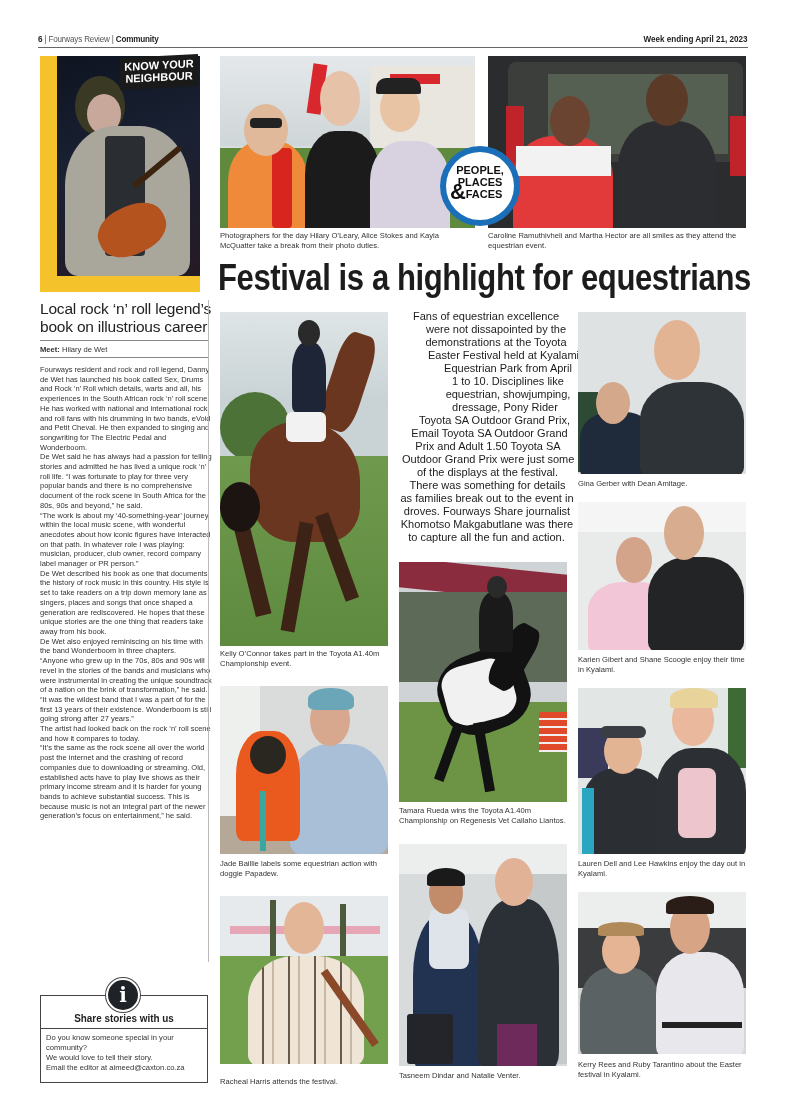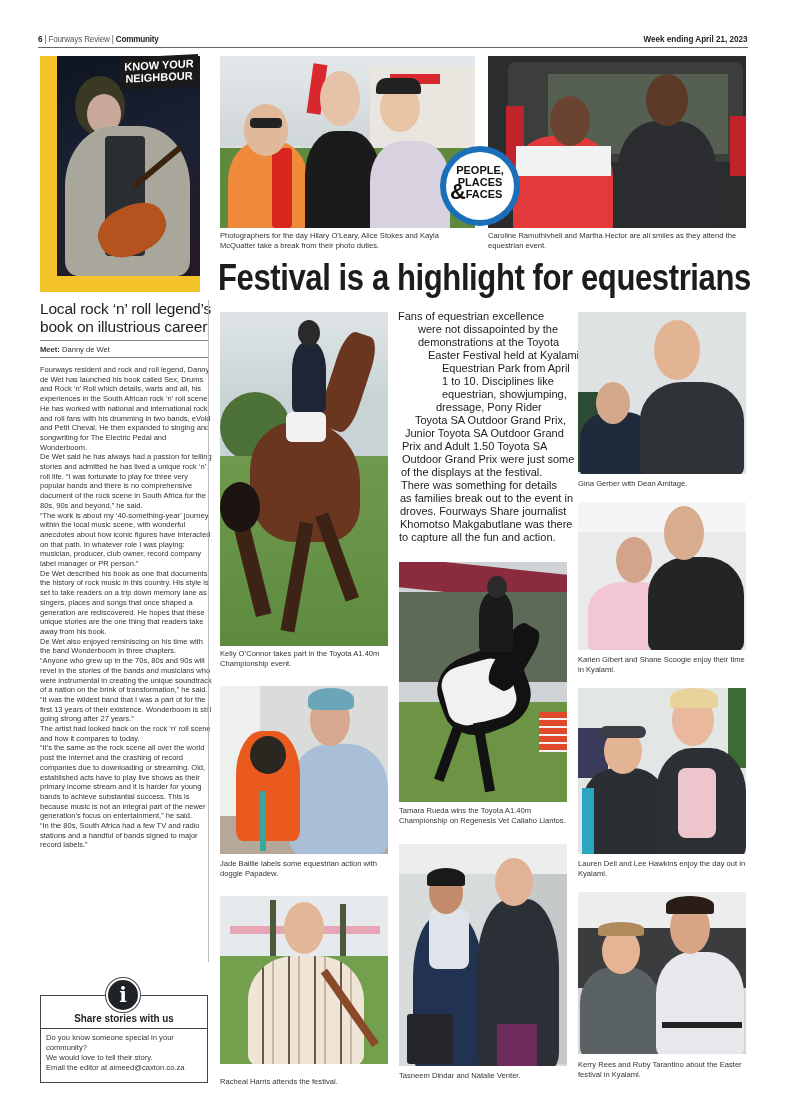--- a/index.html
+++ b/index.html
@@ -42,21 +42,21 @@
   .share-icon { left: 106px; top: 978px; width: 34px; height: 34px; border-radius: 50%; background: #1f2327; border: 2px solid #fff; box-shadow: 0 0 0 1px #444; color: #fff; font-family: "DejaVu Serif", serif; font-weight: 700; font-size: 20px; text-align: center; line-height: 30px; }
   .share-title { left: 40px; top: 1012px; width: 168px; text-align: center; font-weight: 700; font-size: 11px; color: #222; transform: scaleX(0.9); }
   .share-rule { left: 40px; top: 1028px; width: 168px; height: 1px; background: #444; }
   .share-body { left: 46px; top: 1033px; width: 160px; font-size: 7.6px; line-height: 10px; color: #333; }
 
   
   .headline { left: 218px; top: 258px; width: 532px; font-family: "Liberation Sans Narrow", "Liberation Sans", sans-serif; font-weight: 700; font-size: 37px; line-height: 40px; color: #1c1c1c; letter-spacing: -0.5px; white-space: nowrap; transform: scaleX(0.84); transform-origin: left; }
 
   
   .intro { left: 398px; top: 310px; width: 176px; font-family: "Liberation Sans Narrow", "Liberation Sans", sans-serif; font-size: 11px; line-height: 13px; color: #1c1c1c; }
-  .intro span { display: block; white-space: nowrap; }
+  .intro span { display: block; white-space: nowrap; text-align: center; }
 
   
   .ppf { left: 440px; top: 146px; width: 80px; height: 80px; border-radius: 50%; background: #1b6fb8; }
   .ppf-inner { position: absolute; left: 6px; top: 6px; width: 68px; height: 68px; border-radius: 50%; background: #fff; color: #111; text-align: center; font-weight: 700; font-size: 11px; line-height: 12px; padding-top: 12px; font-family: "Liberation Sans Narrow", "Liberation Sans", sans-serif; }
   .ppf-amp { position: absolute; left: 4px; top: 34px; font-size: 22px; font-weight: 700; color: #111; }
 </style>
 </head>
 <body>
 
 <div class="abs hdr">
@@ -77,35 +77,34 @@
   <div style="position:absolute;left:70px;top:108px;width:60px;height:6px;background:#3a2410;transform:rotate(-40deg);"></div>
 </div>
 <div class="abs knb-tag">
   <div>KNOW YOUR</div>
   <div>NEIGHBOUR</div>
 </div>
 
 <div class="abs rock-title">Local rock ‘n’ roll legend’s book on illustrious career</div>
 <div class="abs rule-thin" style="left:40px;top:340px;width:168px;"></div>
 <div class="abs meet">
-  <b>Meet:</b> <span>Danny de Wet</span>
+  <b>Meet:</b> <span>Hilary de Wet</span>
 </div>
 <div class="abs rule-thin" style="left:40px;top:357px;width:168px;"></div>
 <div class="abs rock-body">
   <p>Fourways resident and rock and roll legend, Danny de Wet has launched his book called Sex, Drums and Rock ‘n’ Roll which details, warts and all, his experiences in the South African rock ‘n’ roll scene.</p>
   <p>He has worked with national and international rock and roll fans with his drumming in two bands, eVoid and Petit Cheval. He then expanded to singing and songwriting for The Electric Pedal and Wonderboom.</p>
   <p>De Wet said he has always had a passion for telling stories and admitted he has lived a unique rock ‘n’ roll life. “I was fortunate to play for three very popular bands and there is no comprehensive document of the rock scene in South Africa for the 80s, 90s and beyond,” he said.</p>
   <p>“The work is about my ‘40-something-year’ journey within the local music scene, with wonderful anecdotes about how iconic figures have interacted on that path. In whatever role I was playing: musician, producer, club owner, record company label manager or PR person.”</p>
   <p>De Wet described his book as one that documents the history of rock music in this country. His style is set to take readers on a trip down memory lane as singers, places and songs that once shaped a generation are rediscovered. He hopes that these unique stories are the one thing that readers take away from his book.</p>
   <p>De Wet also enjoyed reminiscing on his time with the band Wonderboom in three chapters.</p>
   <p>“Anyone who grew up in the 70s, 80s and 90s will revel in the stories of the bands and musicians who were instrumental in creating the unique soundtrack of a nation on the brink of transformation,” he said.</p>
   <p>“It was the wildest band that I was a part of for the first 13 years of their existence. Wonderboom is still going strong after 27 years.”</p>
   <p>The artist had looked back on the rock ‘n’ roll scene and how it compares to today.</p>
   <p>“It’s the same as the rock scene all over the world post the internet and the crashing of record companies due to downloading or streaming. Old, established acts have to play live shows as their primary income stream and it is harder for young bands to achieve substantial success. This is because music is not an integral part of the newer generation’s focus on entertainment,” he said.</p>
-  <p>“In the 80s, South Africa had a few TV and radio stations and a handful of bands signed to major record labels.”</p>
 </div>
 <div class="abs col-rule"></div>
 
 <div class="abs share-box"></div>
 <div class="abs share-icon">i</div>
 <div class="abs share-title">Share stories with us</div>
 <div class="abs share-rule"></div>
 <div class="abs share-body">
   <div>Do you know someone special in your community?</div>
   <div>We would love to tell their story.</div>
@@ -173,21 +172,21 @@
 <div class="abs intro">
   <span style="padding-left:0px">Fans of equestrian excellence</span>
   <span style="padding-left:20px">were not dissapointed by the</span>
   <span style="padding-left:20px">demonstrations at the Toyota</span>
   <span style="padding-left:30px">Easter Festival held at Kyalami</span>
   <span style="padding-left:44px">Equestrian Park from April</span>
   <span style="padding-left:44px">1 to 10. Disciplines like</span>
   <span style="padding-left:44px">equestrian, showjumping,</span>
   <span style="padding-left:38px">dressage, Pony Rider</span>
   <span style="padding-left:17px">Toyota SA Outdoor Grand Prix,</span>
-  <span style="padding-left:7px">Junior Toyota SA Outdoor Grand</span>
+  <span style="padding-left:7px">Email Toyota SA Outdoor Grand</span>
   <span style="padding-left:4px">Prix and Adult 1.50 Toyota SA</span>
   <span style="padding-left:4px">Outdoor Grand Prix were just some</span>
   <span style="padding-left:3px">of the displays at the festival.</span>
   <span style="padding-left:3px">There was something for details</span>
   <span style="padding-left:2px">as families break out to the event in</span>
   <span style="padding-left:2px">droves. Fourways Share journalist</span>
   <span style="padding-left:2px">Khomotso Makgabutlane was there</span>
   <span style="padding-left:1px">to capture all the fun and action.</span>
 </div>
 

